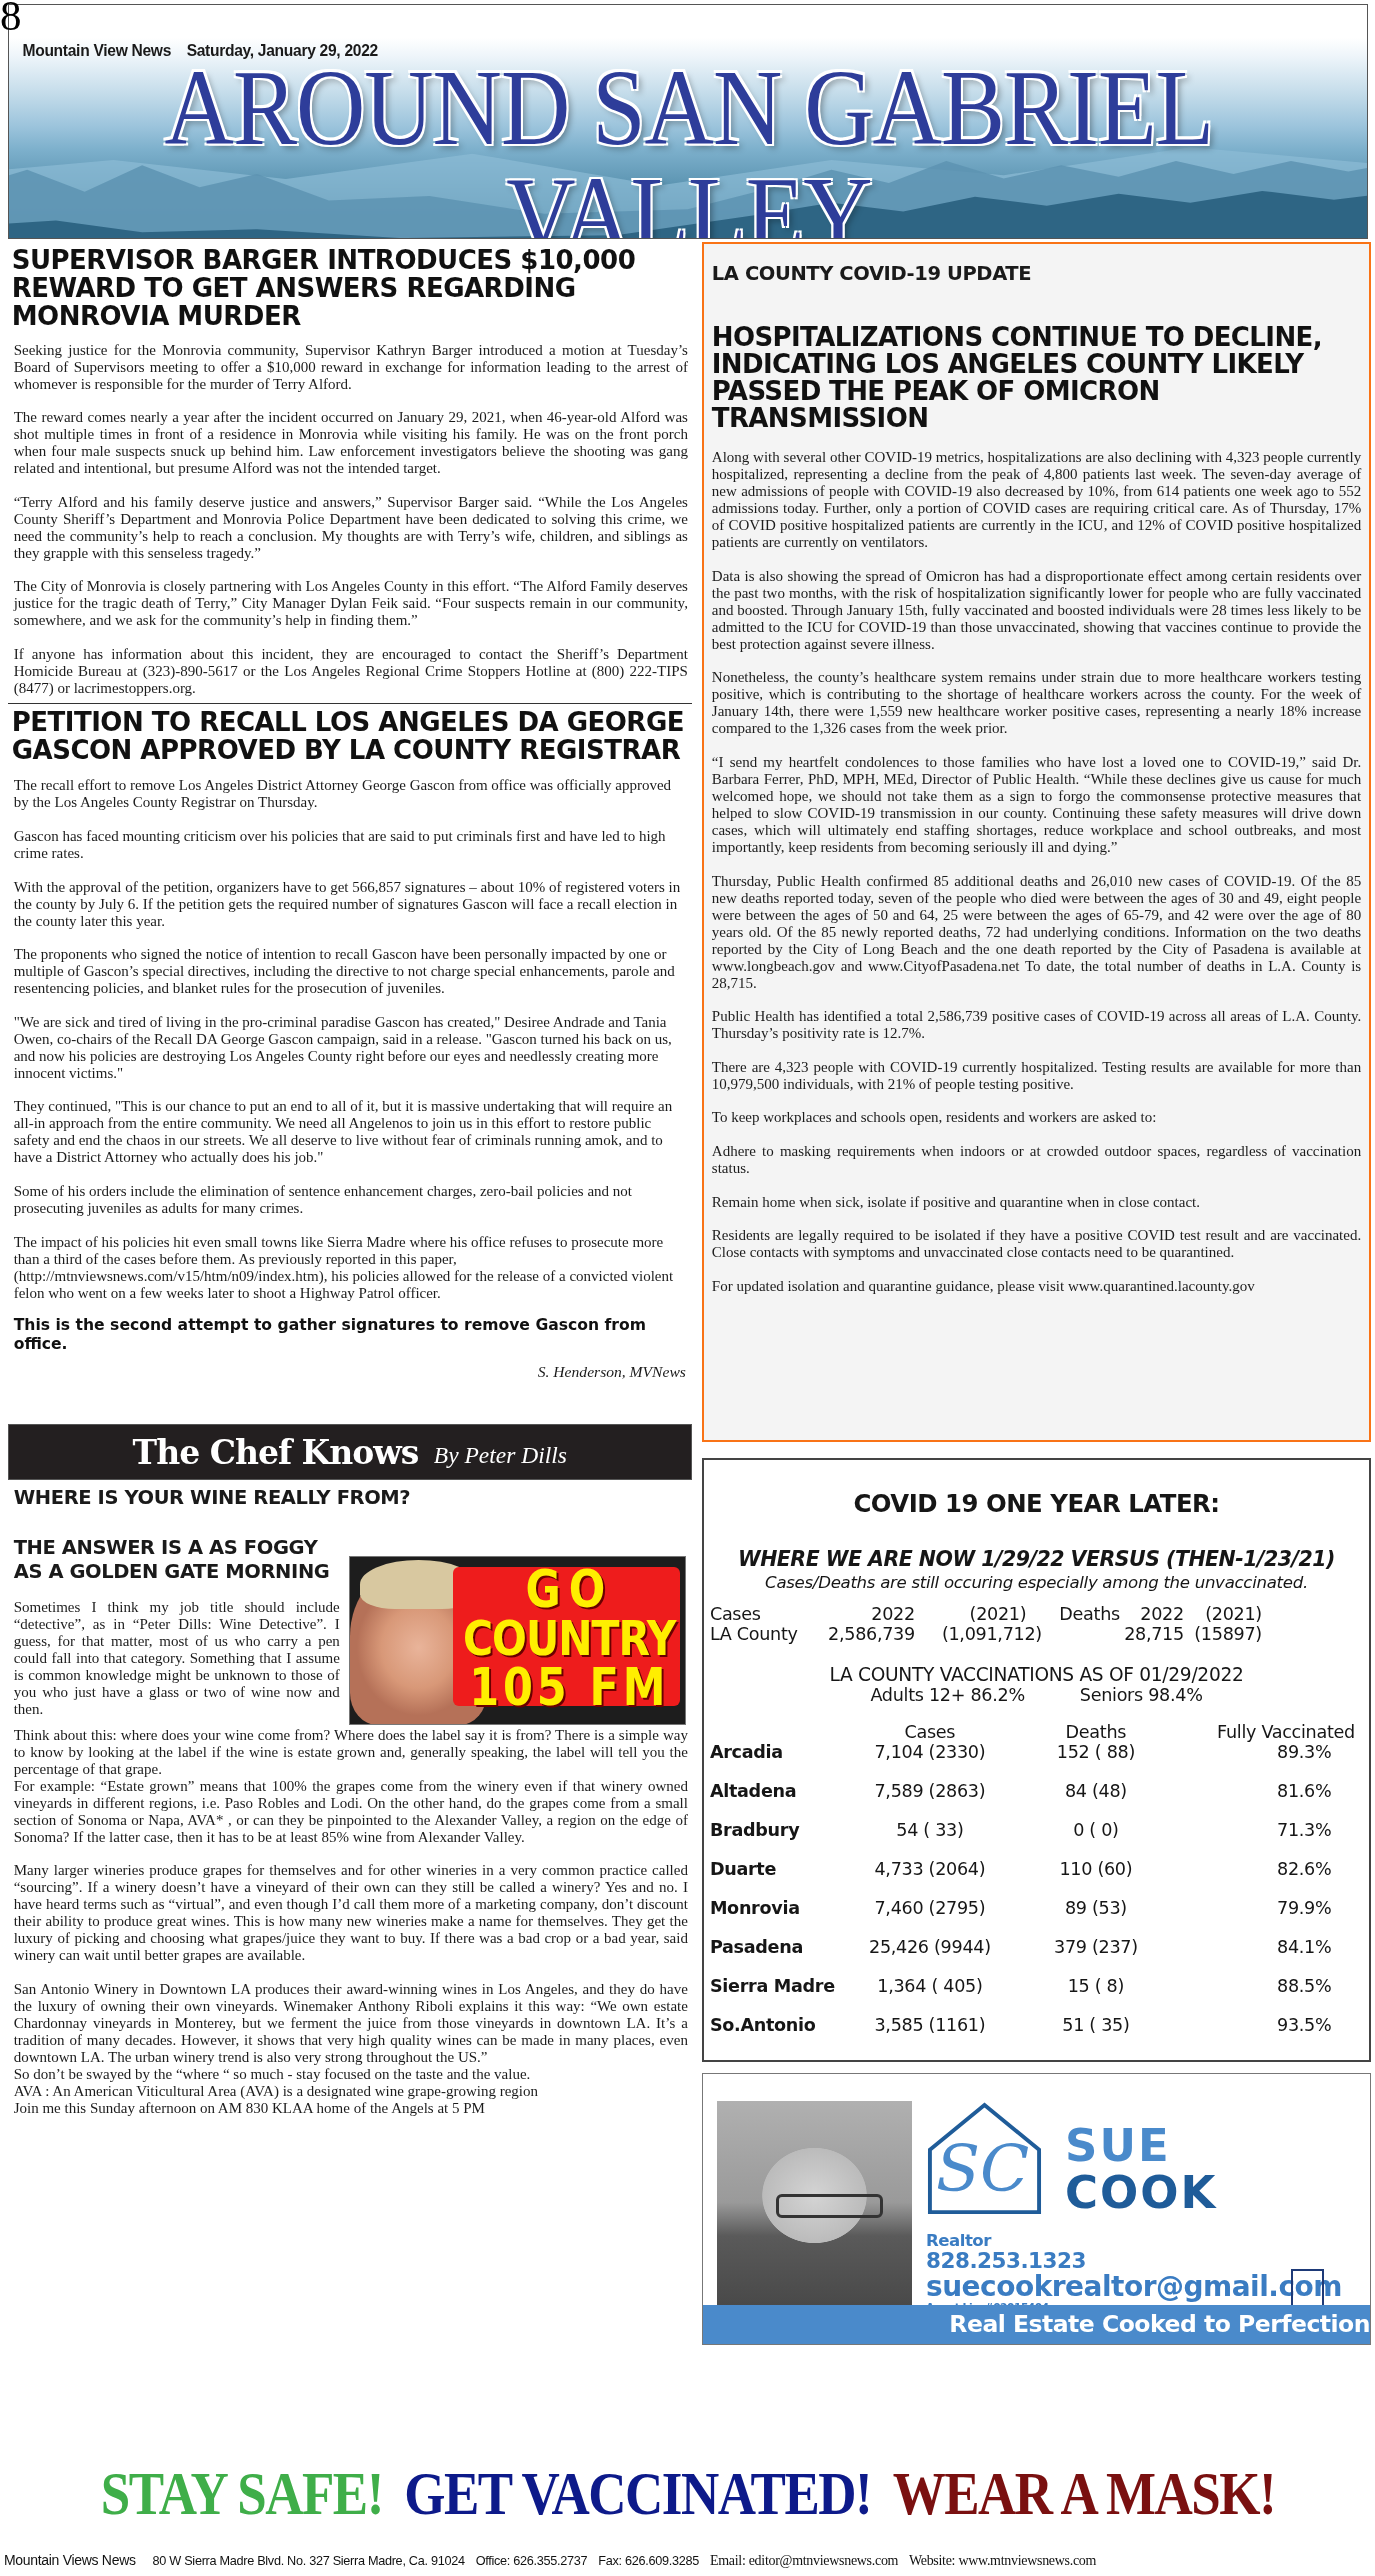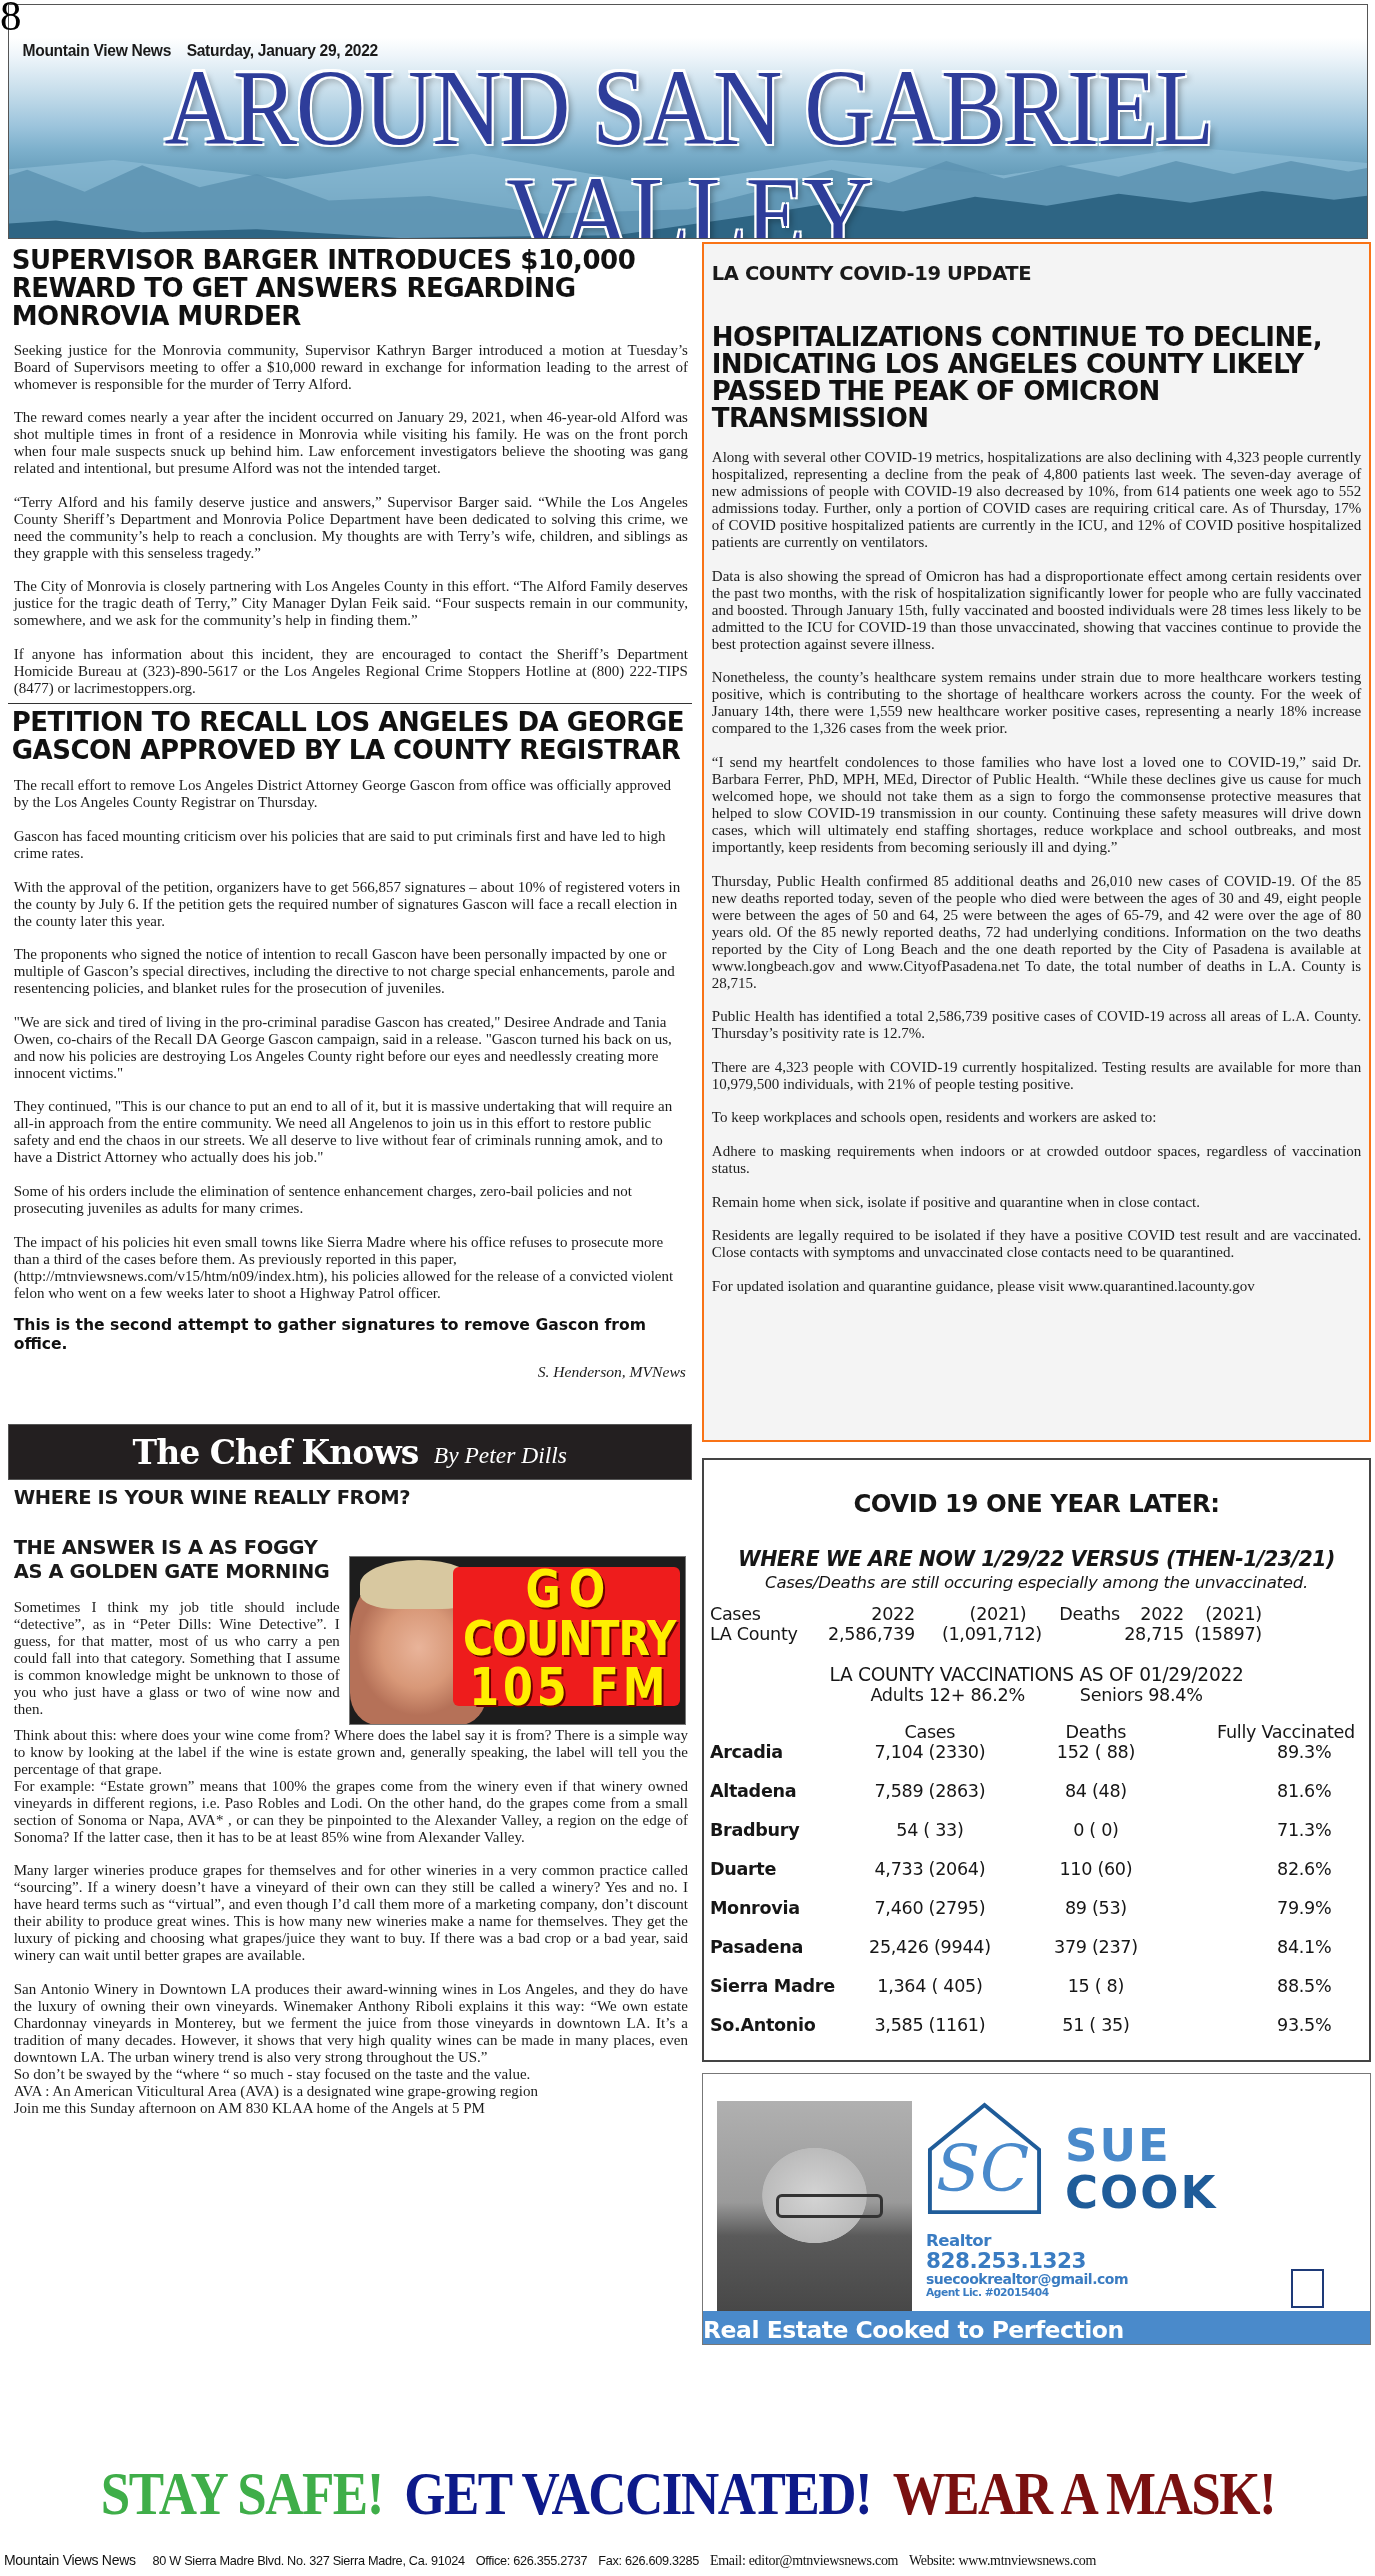--- a/index.html
+++ b/index.html
@@ -79,25 +79,25 @@
   .realtor { margin-top: 11.7px; border: 1.5px solid #777; height: 272px; position: relative; background: #fff; overflow: hidden; }
   .realtor .photo { position: absolute; left: 13.7px; top: 27px; width: 195px; height: 225px; background: radial-gradient(ellipse 38% 30% at 50% 42%, #d4d4d4 0%, #bbb 70%, transparent 71%), linear-gradient(180deg, #b0b0b0 0%, #9a9a9a 45%, #5a5a5a 60%, #444 100%); }
   .realtor .glasses { position: absolute; left: 59px; top: 93px; width: 107px; height: 23.5px; border: 3.9px solid #333; border-radius: 5.9px; background: transparent; }
   .realtor .logo-house { position: absolute; left: 223px; top: 27px; width: 117px; height: 115px; }
   .realtor .name1, .realtor .name2 { position: absolute; left: 362px; font-family: "DejaVu Sans", sans-serif; font-weight: bold; font-size: 45px; letter-spacing: 2px; line-height: 1; }
   .realtor .name1 { top: 49px; color: #4a8acb; }
   .realtor .name2 { top: 96px; color: #1f5c99; }
   .realtor .info { position: absolute; left: 223px; top: 158px; font-family: "DejaVu Sans", sans-serif; font-weight: bold; color: #3a7cc2; line-height: 1.05; letter-spacing: -0.5px; }
   .realtor .info .role { font-size: 16.6px; }
   .realtor .info .phone { font-size: 21.5px; }
-  .realtor .info .email { font-size: 14px; }
+  .realtor .info .email { font-size: 28px; }
   .realtor .info .lic { font-size: 10.7px; }
   .realtor .broker-icon { position: absolute; left: 588px; top: 195px; width: 33px; height: 39px; border: 2.9px solid #1e3a78; }
   .realtor .broker-text { position: absolute; left: 575px; top: 238px; width: 64px; height: 9.8px; background: repeating-linear-gradient(90deg, #1e3a78 0 2.9px, transparent 2.9px 3.9px); }
-  .realtor .tagline { position: absolute; left: 0; right: 0; bottom: 0; height: 33px; background: #4a8acb; color: #fff; text-align: left; font-family: "DejaVu Sans", sans-serif; font-weight: bold; font-size: 23.5px; line-height: 39px; letter-spacing: -0.5px; }
+  .realtor .tagline { position: absolute; left: 0; right: 0; bottom: 0; height: 39px; background: #4a8acb; color: #fff; text-align: right; font-family: "DejaVu Sans", sans-serif; font-weight: bold; font-size: 23.5px; line-height: 39px; letter-spacing: -0.5px; }
 
   .slogan { position: absolute; left: 0; top: 2463px; width: 1376px; text-align: center; font-family: "Liberation Serif", serif; font-weight: bold; font-size: 53px; letter-spacing: -1.5px; transform: scaleY(1.15); white-space: nowrap; }
   .slogan span + span { margin-left: 21.5px; }
   .footer { position: absolute; left: 0; top: 2552px; width: 1376px; font-size: 14px; white-space: nowrap; letter-spacing: -0.3px; color: #111; padding-left: 3.9px; }
   .footer .f-sans { font-family: "Liberation Sans", sans-serif; }
   .footer .f-serif { font-family: "Liberation Serif", serif; }
   .footer span { margin-right: 7.8px; }
 </style>
 </head>
 <body>

